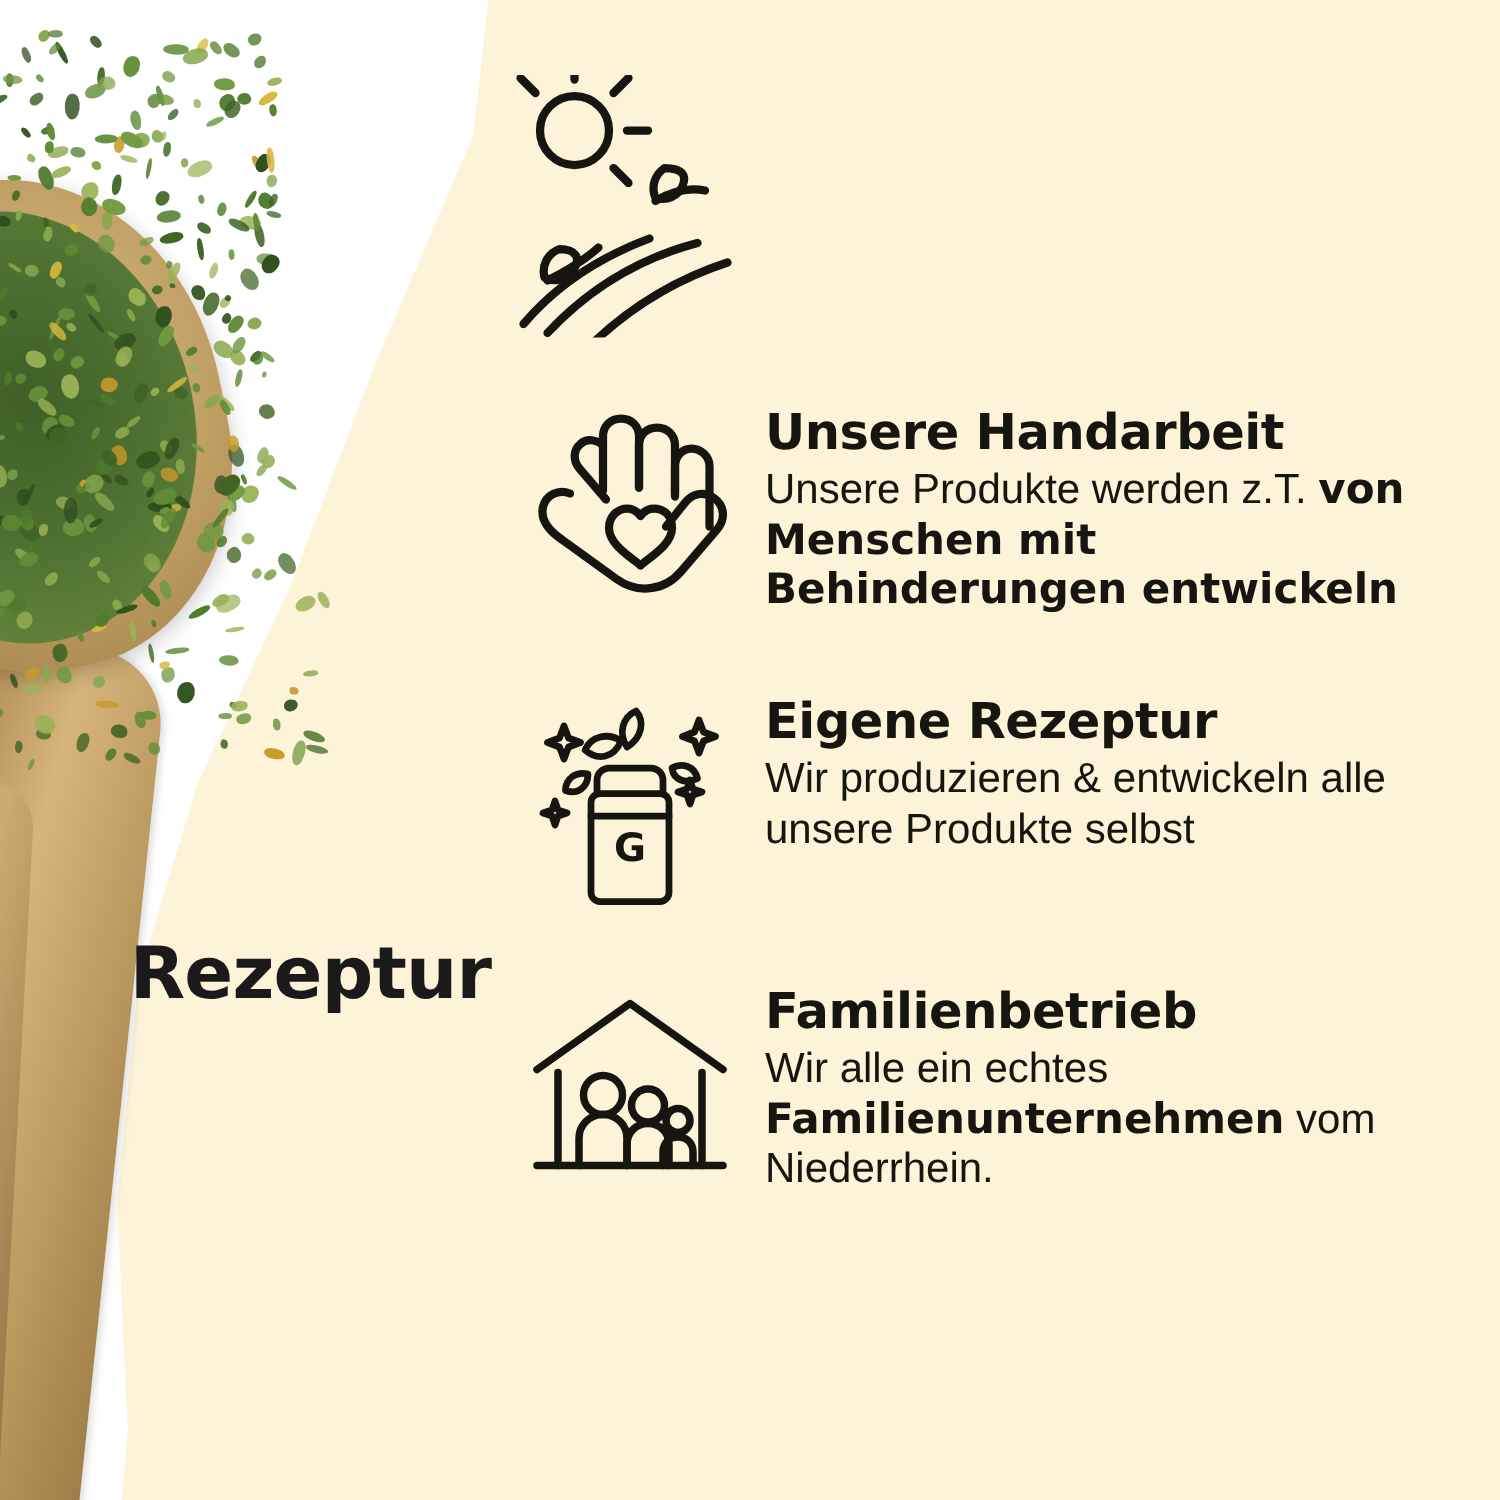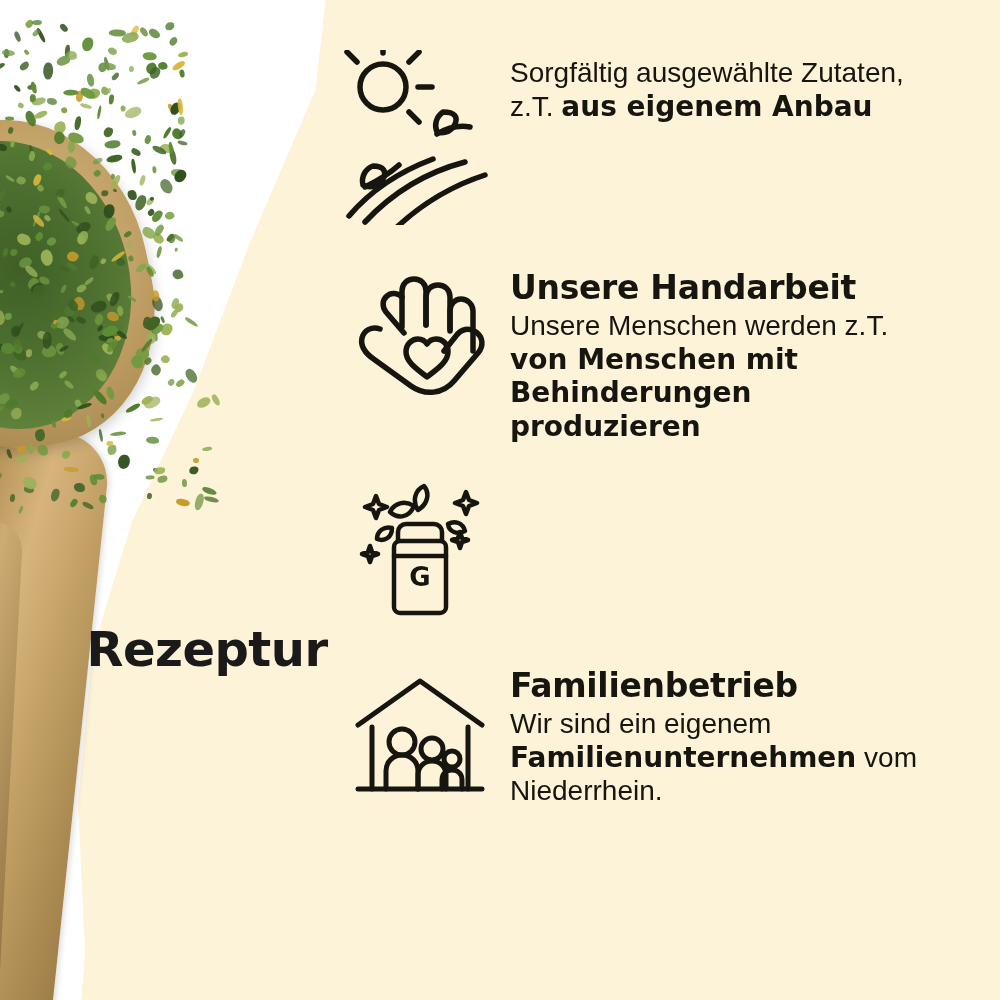--- a/index.html
+++ b/index.html
@@ -510,38 +510,37 @@
           <path d="M108 62c-7 5-9 13-6 20 8 2 15-1 18-8 3-7 0-12-12-12z"></path>
           <path d="M102 84c10-6 22-9 33-7"></path>
           <path d="M38 116c-8 3-12 11-10 19 8 4 16 1 20-6 4-7 1-13-10-13z"></path>
           <path d="M30 137c12-6 24-13 34-22"></path>
           <path d="M14 166c22-26 52-45 84-57"></path>
           <path d="M30 172c28-30 62-50 100-60"></path>
           <path d="M62 177c26-24 54-41 88-52"></path>
         </svg>
       </div>
       <div class="feature-text">
-        <p class="feature-desc"><span>Sorgfältig ausgewählte Zutaten, z.T. </span><b>aus eigenem Anbau</b></p>
       </div>
     </div>
 
     <div class="feature f2">
       <div class="feature-icon">
         <svg width="160" height="150" viewBox="0 0 160 150" fill="none" stroke="#16150f" stroke-width="5.5" stroke-linecap="round" stroke-linejoin="round">
           <path d="M40 60c-8-3-16 1-18 9-2 9 4 16 13 22l36 26c14 10 32 8 43-5l24-28c6-7 5-16-2-21-7-5-15-3-20 4l-12 15"></path>
           <path d="M62 58V22c0-7 5-12 12-12s12 5 12 12v34"></path>
           <path d="M86 56V28c0-7 5-12 12-12s12 5 12 12v32"></path>
           <path d="M110 62V42c0-7 5-12 11-12s12 5 12 12v40"></path>
           <path d="M62 28c-4-4-11-5-15-1-5 4-5 11-1 16l18 21"></path>
           <path d="M66 83c0-8 6-13 12-13 4 0 7 2 9 5 2-3 5-5 9-5 7 0 12 5 12 13 0 11-14 19-21 25-7-6-21-14-21-25z"></path>
         </svg>
       </div>
       <div class="feature-text">
         <h3 class="feature-title">Unsere Handarbeit</h3>
-        <p class="feature-desc"><span>Unsere Menschen werden z.T. </span><b>von Menschen mit Behinderungen produzieren</b></p>
+        <p class="feature-desc"><span>Unsere Produkte werden z.T. </span><b>von Menschen mit Behinderungen entwickeln</b></p>
       </div>
     </div>
 
     <div class="feature f3">
       <div class="feature-icon">
         <svg width="160" height="165" viewBox="0 0 160 165" fill="none" stroke="#16150f" stroke-width="4.5" stroke-linecap="round" stroke-linejoin="round">
 
           <rect x="54" y="75" width="52" height="72" rx="6"></rect>
           <path d="M58 75v-9a8 8 0 0 1 8-8h28a8 8 0 0 1 8 8v9"></path>
           <line x1="54" y1="90" x2="106" y2="90"></line>
@@ -550,38 +549,42 @@
           <path d="M74 40c-9-6-20-3-24 6 8 7 19 6 24-6z"></path>
           <path d="M78 44c10-6 12-17 6-24-9 4-12 15-6 24z"></path>
           <path d="M52 62c-8-2-15 3-15 11 8 3 15-2 15-11z"></path>
           <path d="M108 58c7-4 15-1 17 7-8 4-16 1-17-7z"></path>
 
           <path d="M36 30l3 8 8 3-8 3-3 8-3-8-8-3 8-3z"></path>
           <path d="M126 26l3 8 8 3-8 3-3 8-3-8-8-3 8-3z"></path>
           <path d="M120 66l2 6 6 2-6 2-2 6-2-6-6-2 6-2z"></path>
           <path d="M30 80l2 6 6 2-6 2-2 6-2-6-6-2 6-2z"></path>
         </svg>
+      </div>
+      <div class="feature-text">
+        <h3 class="feature-title">Eigene Rezeptur</h3>
+        <p class="feature-desc"><span>Wir produzieren &amp; entwickeln alle unsere Produkte selbst</span></p>
       </div>
     </div>
 
     <div class="feature f4">
       <div class="feature-icon">
         <svg width="160" height="150" viewBox="0 0 160 150" fill="none" stroke="#16150f" stroke-width="5" stroke-linecap="round" stroke-linejoin="round">
           <path d="M18 58L80 14l62 44"></path>
           <path d="M32 60v62"></path>
           <path d="M128 60v62"></path>
           <line x1="18" y1="122" x2="142" y2="122"></line>
           <circle cx="62" cy="75" r="13"></circle>
           <path d="M46 122v-18c0-9 7-16 16-16s16 7 16 16v18"></path>
           <circle cx="92" cy="82" r="11"></circle>
           <path d="M78 122v-14c0-8 6-14 14-14s14 6 14 14v14"></path>
           <circle cx="112" cy="92" r="8"></circle>
           <path d="M102 122v-9c0-6 4-10 10-10s10 4 10 10v9"></path>
         </svg>
       </div>
       <div class="feature-text">
         <h3 class="feature-title">Familienbetrieb</h3>
-        <p class="feature-desc"><span>Wir sind ein eigenem </span><b>Familienunternehmen</b><span> vom Niederrhein.</span></p>
+        <p class="feature-desc"><span>Wir alle ein echtes </span><b>Familienunternehmen</b><span> vom Niederrhein.</span></p>
       </div>
     </div>
 
   </div>
 </div>
 
 </body></html>

